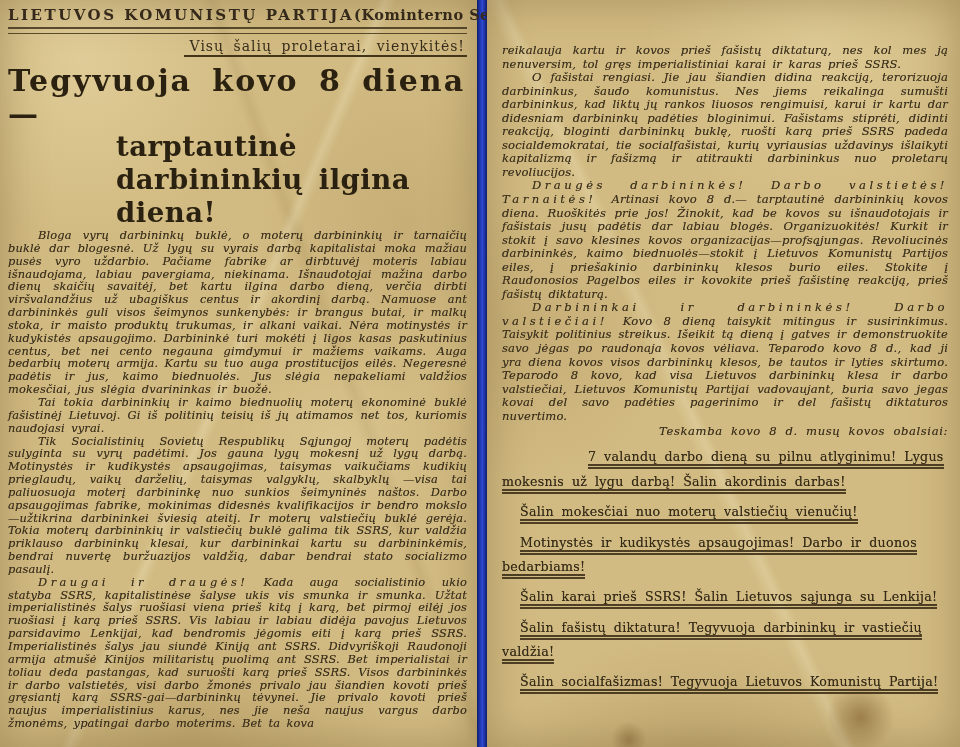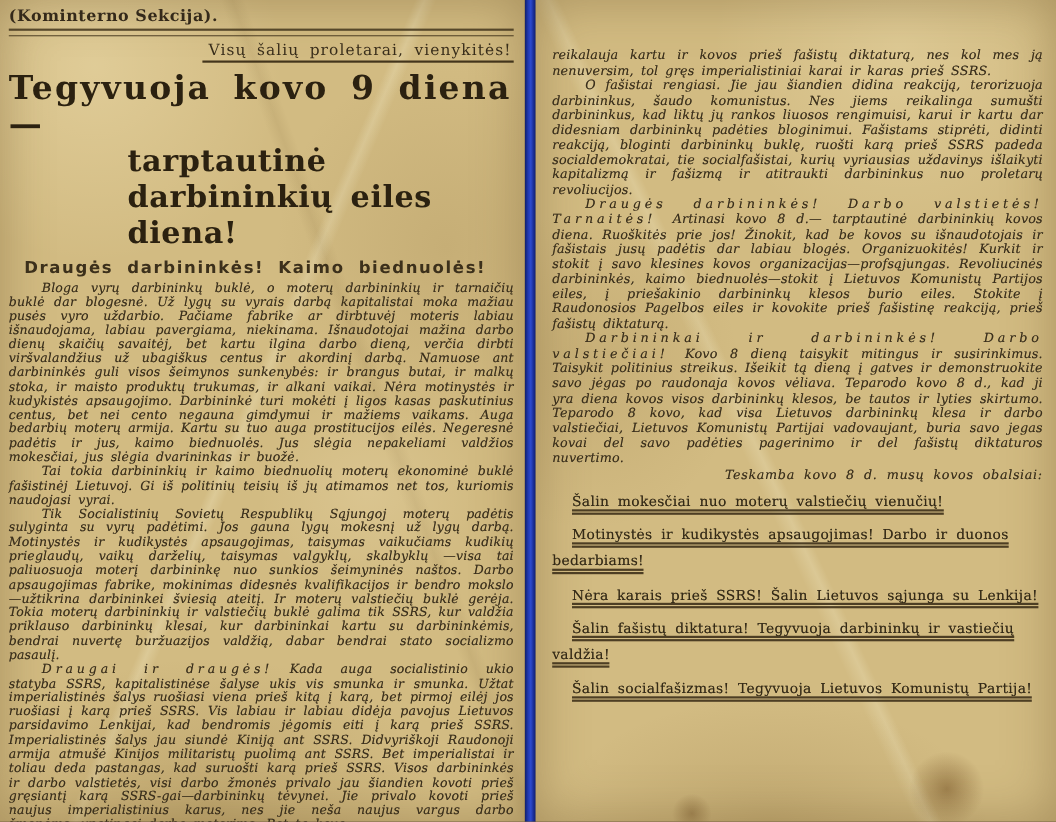--- a/index.html
+++ b/index.html
@@ -65,34 +65,34 @@
   .slogan.first { text-indent:86px; line-height:25px; }
 </style>
 </head>
 <body>
 
 <div id="scan">
 
   <div class="page left">
 
     <div class="masthead">
+      <span>LIETUVOS KOMUNISTŲ PARTIJA</span>
       <span class="suffix">(Kominterno Sekcija).</span>
     </div>
     <div class="masthead-rule"></div>
 
     <div class="motto-row">
       <span class="motto">Visų šalių proletarai, vienykitės!</span>
     </div>
 
     <div class="title">
-      <span>Tegyvuoja kovo 9 diena—</span>
-      <span class="l2">tarptautinė darbininkių eiles diena!</span>
+      <span>Tegyvuoja kovo 8 diena—</span>
+      <span class="l2">tarptautinė darbininkių ilgina diena!</span>
     </div>
 
-    <div class="subtitle">Draugės darbininkės! Kaimo biednuolės!</div>
 
     <p class="body-p indent"><span>Bloga vyrų darbininkų buklė, o moterų darbininkių ir tarnaičių buklė dar blogesnė. Už lygų su vyrais darbą kapitalistai moka mažiau pusės vyro uždarbio. Pačiame fabrike ar dirbtuvėj moteris labiau išnaudojama, labiau pavergiama, niekinama. Išnaudotojai mažina darbo dienų skaičių savaitėj, bet kartu ilgina darbo dieną, verčia dirbti viršvalandžius už ubagiškus centus ir akordinį darbą. Namuose ant darbininkės guli visos šeimynos sunkenybės: ir brangus butai, ir malkų stoka, ir maisto produktų trukumas, ir alkani vaikai. Nėra motinystės ir kudykistės apsaugojimo. Darbininkė turi mokėti į ligos kasas paskutinius centus, bet nei cento negauna gimdymui ir mažiems vaikams. Auga bedarbių moterų armija. Kartu su tuo auga prostitucijos eilės. Negeresnė padėtis ir jus, kaimo biednuolės. Jus slėgia nepakeliami valdžios mokesčiai, jus slėgia dvarininkas ir buožė.</span></p>
 
     <p class="body-p indent"><span>Tai tokia darbininkių ir kaimo biednuolių moterų ekonominė buklė fašistinėj Lietuvoj. Gi iš politinių teisių iš jų atimamos net tos, kuriomis naudojasi vyrai.</span></p>
 
     <p class="body-p indent"><span>Tik Socialistinių Sovietų Respublikų Sąjungoj moterų padėtis sulyginta su vyrų padėtimi. Jos gauna lygų mokesnį už lygų darbą. Motinystės ir kudikystės apsaugojimas, taisymas vaikučiams kudikių prieglaudų, vaikų darželių, taisymas valgyklų, skalbyklų —visa tai paliuosuoja moterį darbininkę nuo sunkios šeimyninės naštos. Darbo apsaugojimas fabrike, mokinimas didesnės kvalifikacijos ir bendro mokslo—užtikrina darbininkei šviesią ateitį. Ir moterų valstiečių buklė gerėja. Tokia moterų darbininkių ir valstiečių buklė galima tik SSRS, kur valdžia priklauso darbininkų klesai, kur darbininkai kartu su darbininkėmis, bendrai nuvertę buržuazijos valdžią, dabar bendrai stato socializmo pasaulį.</span></p>
 
     <p class="body-p indent"><span class="lead">Draugai ir draugės!</span><span>Kada auga socialistinio ukio statyba SSRS, kapitalistinėse šalyse ukis vis smunka ir smunka. Užtat imperialistinės šalys ruošiasi viena prieš kitą į karą, bet pirmoj eilėj jos ruošiasi į karą prieš SSRS. Vis labiau ir labiau didėja pavojus Lietuvos parsidavimo Lenkijai, kad bendromis jėgomis eiti į karą prieš SSRS. Imperialistinės šalys jau siundė Kiniją ant SSRS. Didvyriškoji Raudonoji armija atmušė Kinijos militaristų puolimą ant SSRS. Bet imperialistai ir toliau deda pastangas, kad suruošti karą prieš SSRS. Visos darbininkės ir darbo valstietės, visi darbo žmonės privalo jau šiandien kovoti prieš gręsiantį karą SSRS-gai—darbininkų tėvynei. Jie privalo kovoti prieš naujus imperialistinius karus, nes jie neša naujus vargus darbo žmonėms, ypatingai darbo moterims. Bet ta kova</span></p>
   </div>
 
@@ -104,22 +104,23 @@
 
     <p class="body-p indent"><span>O fašistai rengiasi. Jie jau šiandien didina reakciją, terorizuoja darbininkus, šaudo komunistus. Nes jiems reikalinga sumušti darbininkus, kad liktų jų rankos liuosos rengimuisi, karui ir kartu dar didesniam darbininkų padėties bloginimui. Fašistams stiprėti, didinti reakciją, bloginti darbininkų buklę, ruošti karą prieš SSRS padeda socialdemokratai, tie socialfašistai, kurių vyriausias uždavinys išlaikyti kapitalizmą ir fašizmą ir atitraukti darbininkus nuo proletarų revoliucijos.</span></p>
 
     <p class="body-p indent"><span class="lead">Draugės darbininkės! Darbo valstietės! Tarnaitės!</span><span>Artinasi kovo 8 d.— tarptautinė darbininkių kovos diena. Ruoškitės prie jos! Žinokit, kad be kovos su išnaudotojais ir fašistais jusų padėtis dar labiau blogės. Organizuokitės! Kurkit ir stokit į savo klesines kovos organizacijas—profsąjungas. Revoliucinės darbininkės, kaimo biednuolės—stokit į Lietuvos Komunistų Partijos eiles, į priešakinio darbininkų klesos burio eiles. Stokite į Raudonosios Pagelbos eiles ir kovokite prieš fašistinę reakciją, prieš fašistų diktaturą.</span></p>
 
     <p class="body-p indent"><span class="lead">Darbininkai ir darbininkės! Darbo valstiečiai!</span><span>Kovo 8 dieną taisykit mitingus ir susirinkimus. Taisykit politinius streikus. Išeikit tą dieną į gatves ir demonstruokite savo jėgas po raudonaja kovos vėliava. Teparodo kovo 8 d., kad ji yra diena kovos visos darbininkų klesos, be tautos ir lyties skirtumo. Teparodo 8 kovo, kad visa Lietuvos darbininkų klesa ir darbo valstiečiai, Lietuvos Komunistų Partijai vadovaujant, buria savo jegas kovai del savo padėties pagerinimo ir del fašistų diktaturos nuvertimo.</span></p>
 
     <p class="body-p obalsiai-intro">Teskamba kovo 8 d. musų kovos obalsiai:</p>
 
     <div class="slogans">
+      <div class="slogan first"><span class="u">7 valandų darbo dieną su pilnu atlyginimu! Lygus mokesnis už lygu darbą! Šalin akordinis darbas!</span></div>
       <div class="slogan"><span class="u">Šalin mokesčiai nuo moterų valstiečių vienučių!</span></div>
       <div class="slogan"><span class="u">Motinystės ir kudikystės apsaugojimas! Darbo ir duonos bedarbiams!</span></div>
-      <div class="slogan"><span class="u">Nėra karais prieš SSRS! Šalin Lietuvos sąjunga su Lenkija!</span></div>
+      <div class="slogan"><span class="u">Šalin karai prieš SSRS! Šalin Lietuvos sąjunga su Lenkija!</span></div>
       <div class="slogan"><span class="u">Šalin fašistų diktatura! Tegyvuoja darbininkų ir vastiečių valdžia!</span></div>
       <div class="slogan"><span class="u">Šalin socialfašizmas! Tegyvuoja Lietuvos Komunistų Partija!</span></div>
 
     </div>
 
   </div>
 </div>
 
 </body></html>

